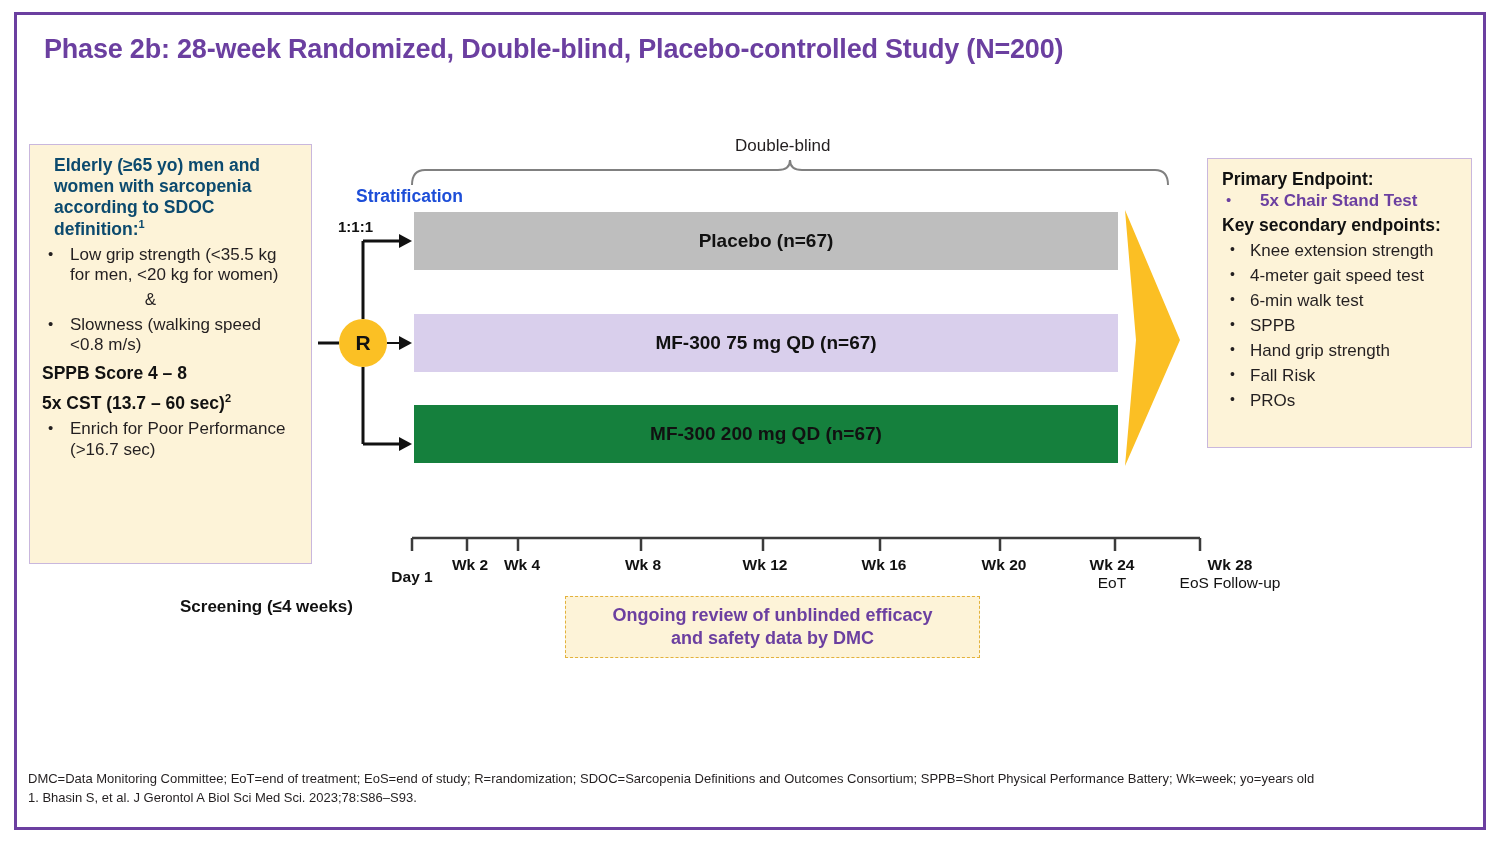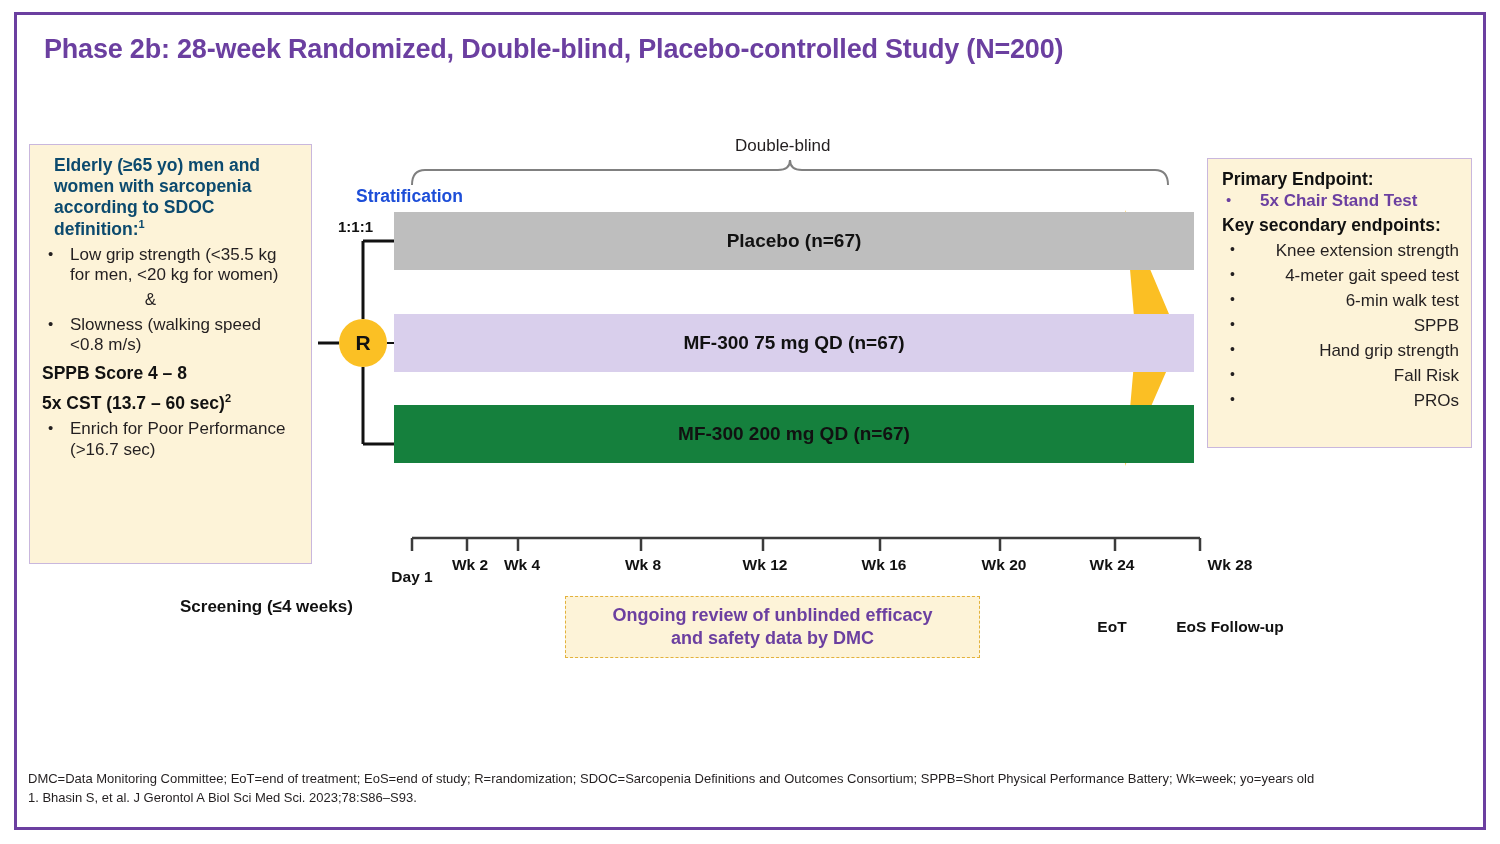--- a/index.html
+++ b/index.html
@@ -128,21 +128,21 @@
     line-height: 1.2;
   }
   .rc-item {
     display: flex;
     font-size: 17px;
     color: #231f20;
     line-height: 1.18;
     margin-top: 5px;
   }
   .rc-item .dot { flex: 0 0 auto; width: 20px; padding-left: 8px; font-size: 14px; }
-  .rc-item .txt { flex: 1 1 auto; text-align: right; }
+  .rc-item .txt { flex: 1 1 auto; }
 
   
   .dbl-label {
     position: absolute;
     left: 735px;
     top: 136px;
     font-size: 17px;
     color: #231f20;
   }
   .strat-label {
@@ -157,22 +157,22 @@
   .ratio-label {
     position: absolute;
     left: 338px;
     top: 218px;
     font-size: 15px;
     font-weight: bold;
     color: #111111;
   }
   .arm {
     position: absolute;
-    left: 394px;
-    width: 800px;
+    left: 414px;
+    width: 704px;
     height: 58px;
     display: flex;
     align-items: center;
     justify-content: center;
     font-size: 19px;
     font-weight: bold;
     color: #111111;
   }
   #arm-0 { top: 212px; background: #BEBEBE; }
   #arm-1 { top: 314px; background: #D9CFEC; text-align: center; }
@@ -203,21 +203,21 @@
   .tick-label {
     position: absolute;
     font-size: 15.5px;
     font-weight: bold;
     color: #111111;
     text-align: center;
     transform: translateX(-50%);
     white-space: nowrap;
     line-height: 1.15;
   }
-  .tick-label .sub { display: block; font-weight: bold; margin-top: 44px; }
+  .tick-label .sub { display: block; font-weight: normal; }
 
   .screening {
     position: absolute;
     left: 180px;
     top: 597px;
     font-size: 17px;
     font-weight: bold;
     color: #111111;
   }
   #dmc-box {

